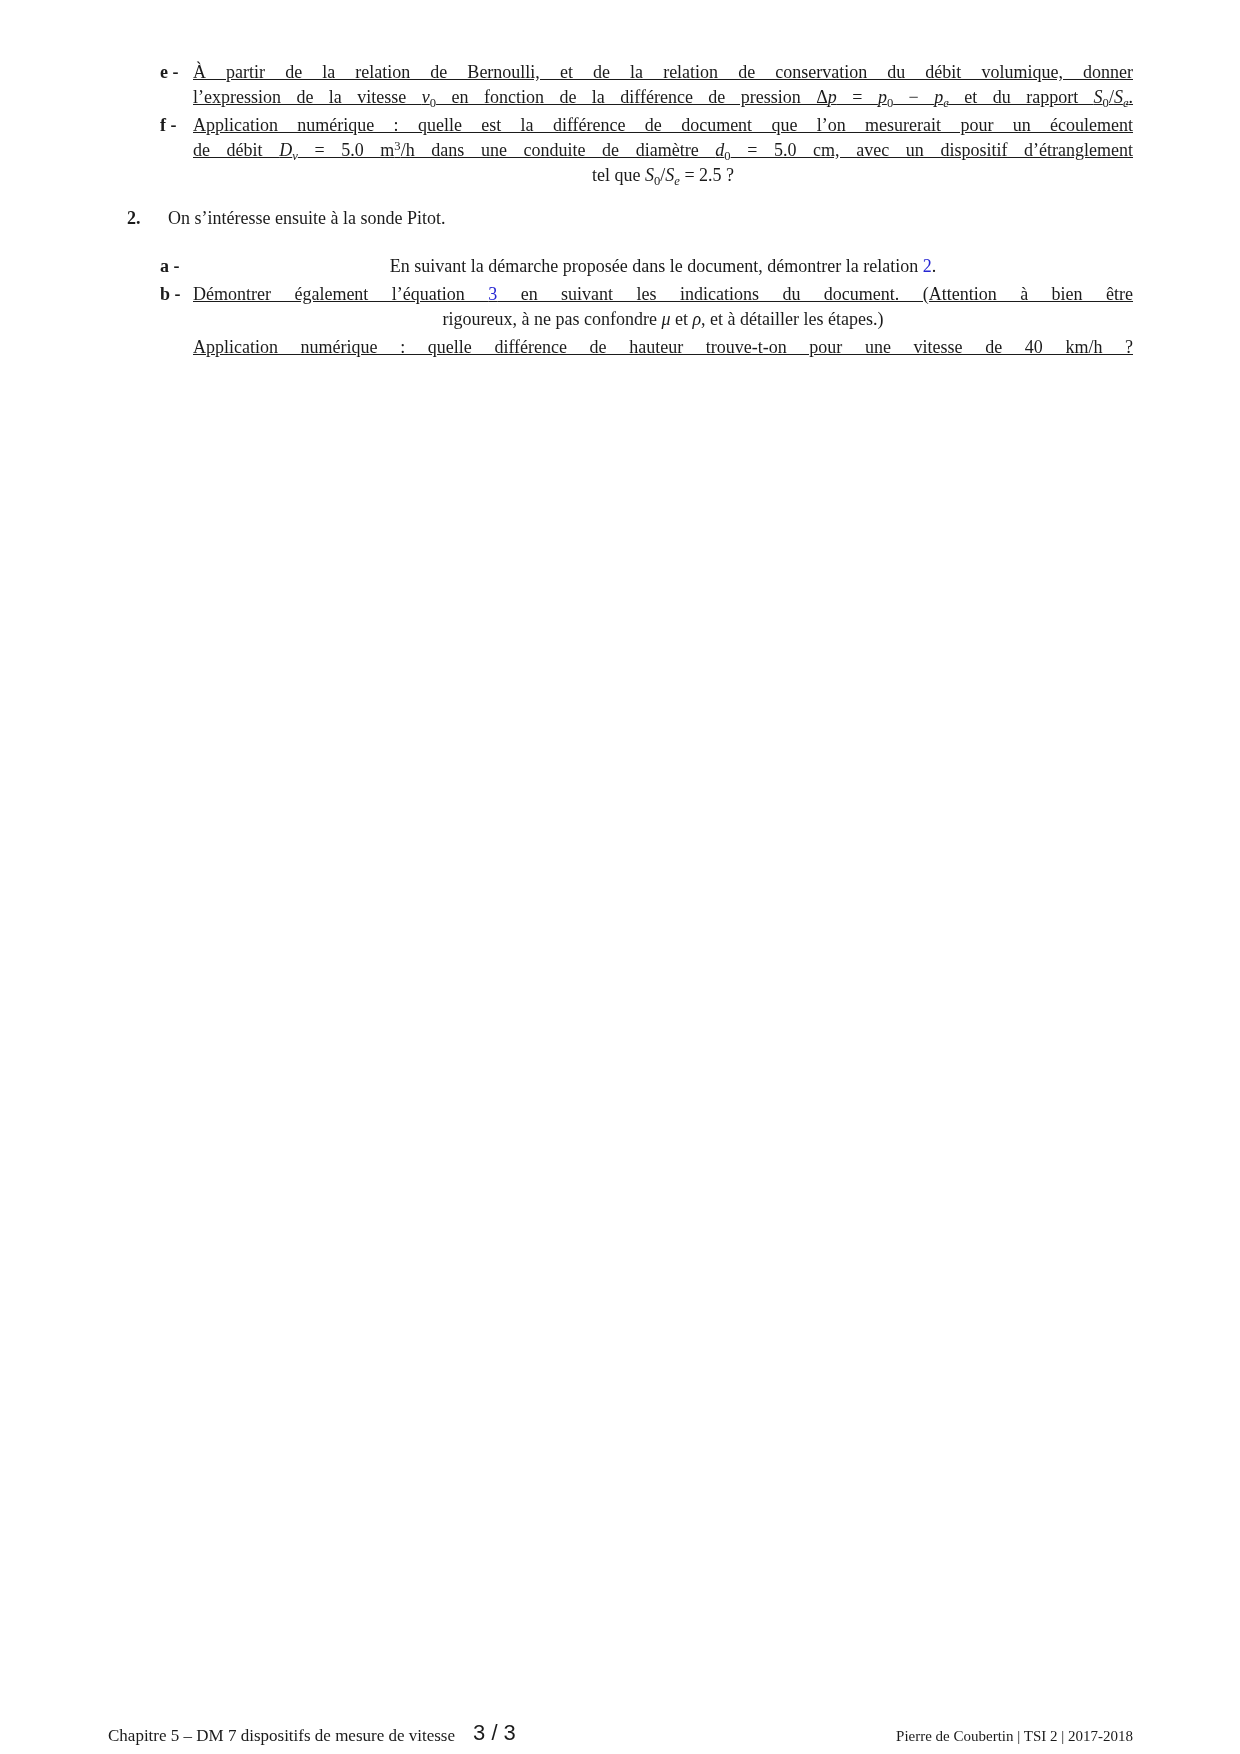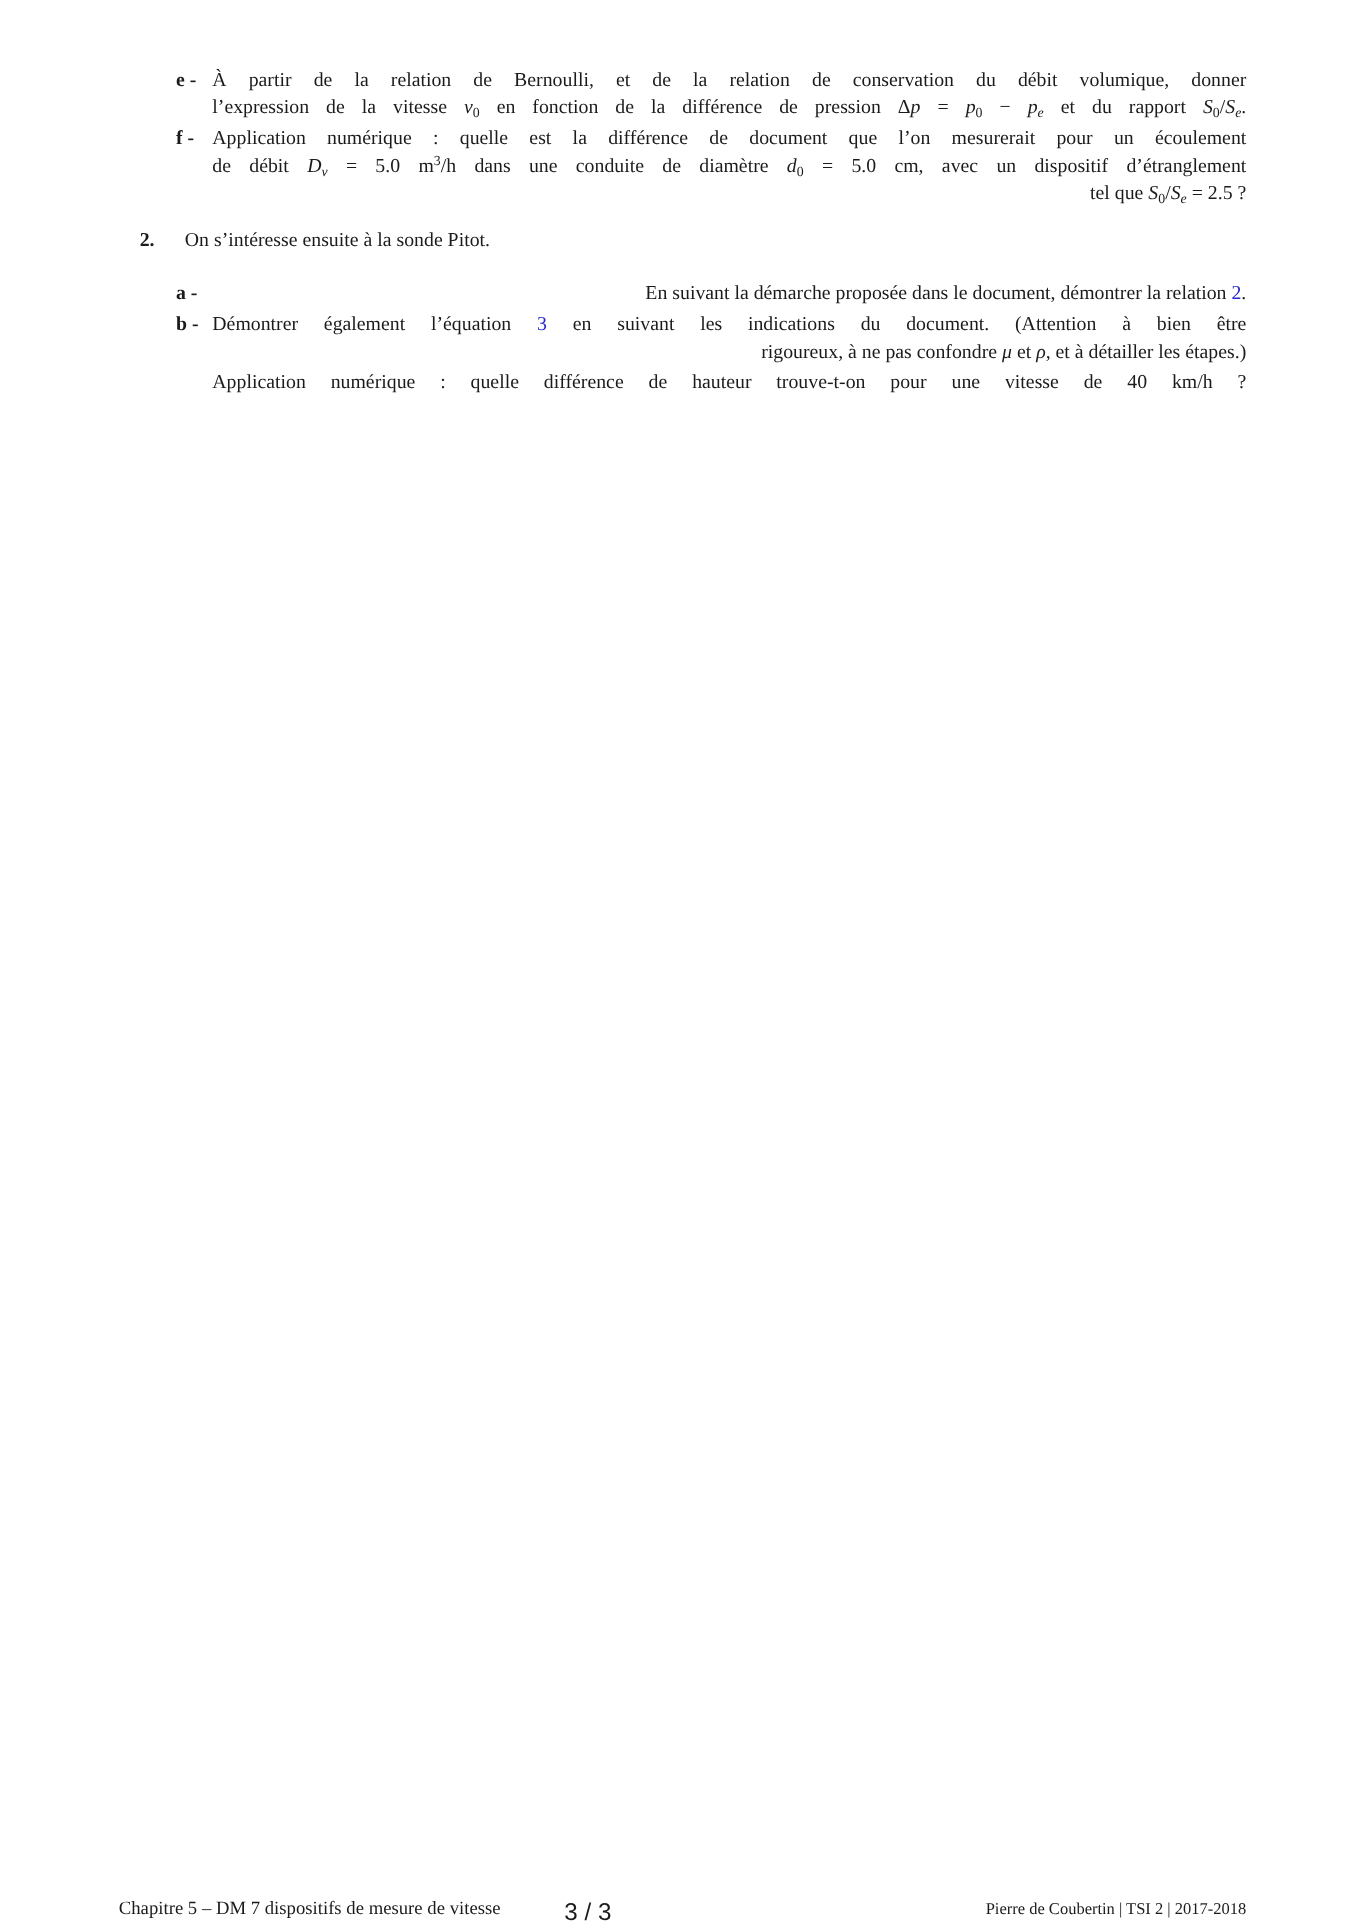--- a/index.html
+++ b/index.html
@@ -16,26 +16,27 @@
   .ilist { margin-left: 160px; width: 973px; }
   .litem { display: flex; }
   .litem + .litem { margin-top: 3px; }
   .ilabel {
     flex: 0 0 33px;
     font-weight: bold;
     font-size: 18px; line-height: 25px;
     white-space: nowrap;
   }
   .ibody { flex: 1 1 auto; min-width: 0; font-size: 18px; line-height: 25px; }
-  .line { text-align: right; white-space: nowrap; }
+  .line { text-align: center; white-space: nowrap; }
   .line.stretch {
     white-space: normal;
     text-align: justify;
     text-align-last: justify;
     text-justify: inter-word;
+    text-decoration: underline;
   }
 
   .enum-row { display: flex; margin: 18px 0 0 127px; width: 1006px; }
   .num-label {
     flex: 0 0 30px;
     font-weight: bold;
     font-size: 18px; line-height: 25px;
   }
   .num-text { font-size: 18px; line-height: 25px; margin-left: 11px; }
 
@@ -47,21 +48,21 @@
   sub.it, .mv sub { font-style: italic; }
   a.ref { color: #2626d2; text-decoration: none; cursor: pointer; }
 
   .footer {
     position: absolute;
     left: 108px; right: 107px; top: 1711px;
     display: flex;
     justify-content: space-between;
     align-items: baseline;
   }
-  .footer-left { display: flex; align-items: flex-start; font-size: 17px; gap: 40px; }
+  .footer-left { display: flex; align-items: flex-end; font-size: 17px; }
   .footer-page {
     font-family: Liberation Sans, sans-serif;
     font-size: 22px;
     margin-left: 18px;
   }
   .footer-right { font-size: 15px; margin-top: 17px; }
 </style>
 </head>
 <body>
 

